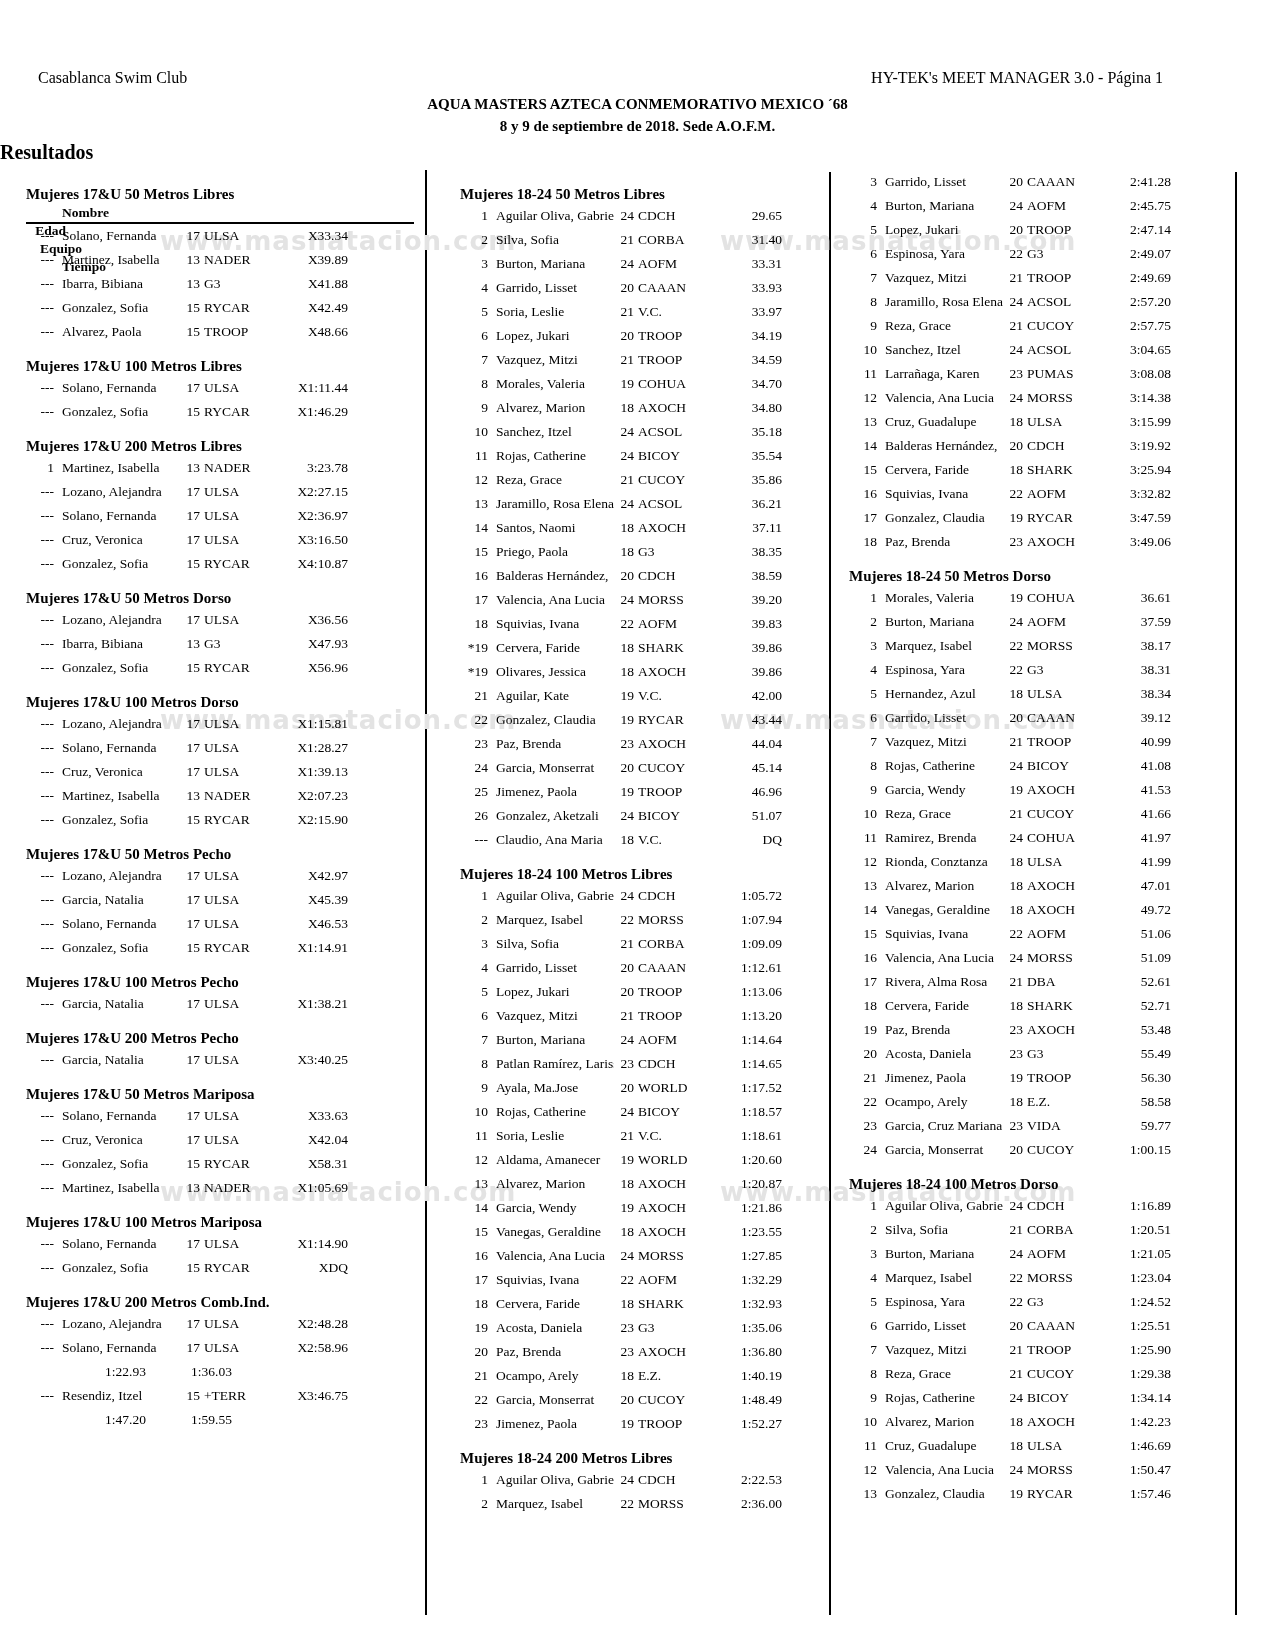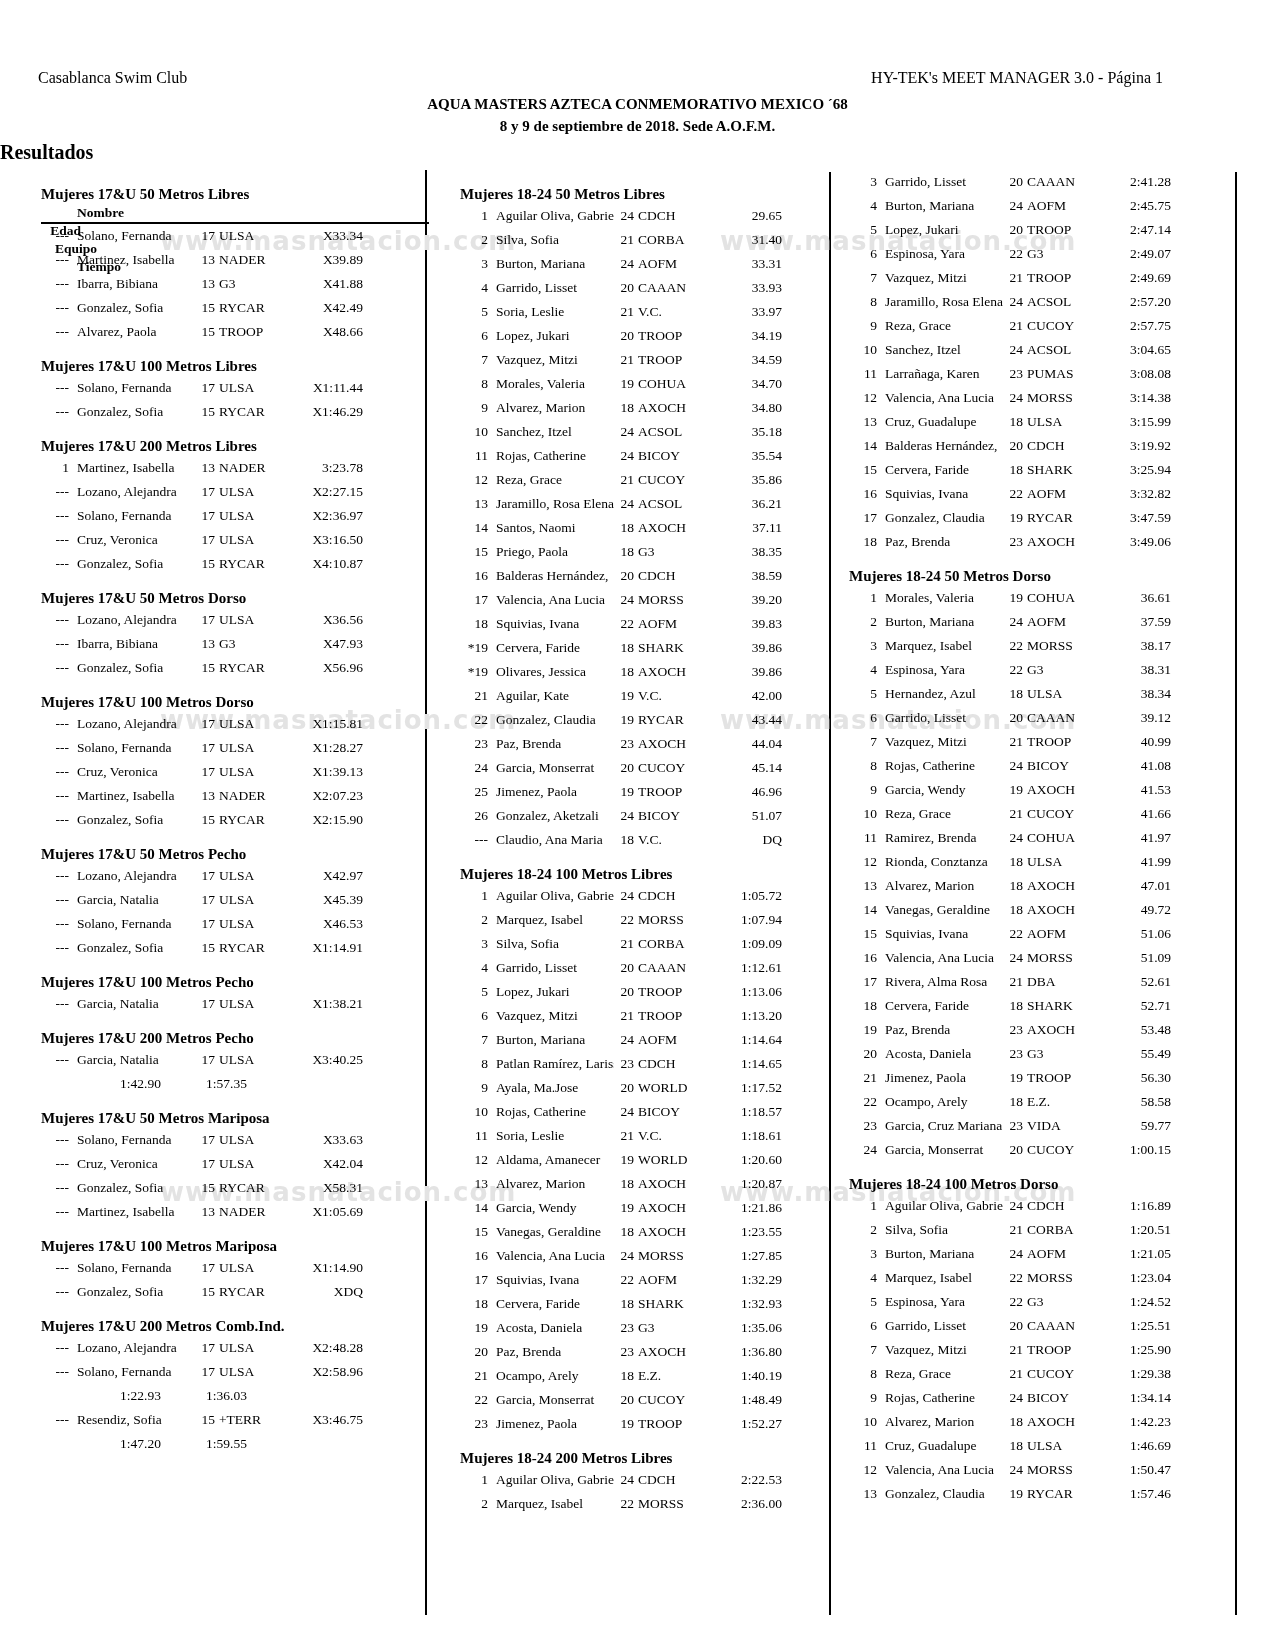--- a/index.html
+++ b/index.html
@@ -8,21 +8,21 @@
   .hdr-left { position: absolute; left: 38px; top: 69px; font-size: 16px; }
   .hdr-right { position: absolute; right: 112px; top: 69px; font-size: 16px; }
   .title1 { position: absolute; left: 0; width: 1275px; top: 96px; text-align: center; font-size: 15px; font-weight: bold; }
   .title2 { position: absolute; left: 0; width: 1275px; top: 118px; text-align: center; font-size: 15px; font-weight: bold; }
   .title3 { position: absolute; left: 0; width: 1275px; top: 141px; font-size: 20px; font-weight: bold; }
   .vline { position: absolute; top: 170px; width: 2px; background: #000; }
   .vline.v1 { left: 425px; height: 1445px; }
   .vline.v2 { left: 829px; top: 172px; height: 1443px; }
   .vline.v3 { left: 1235px; top: 172px; height: 1443px; }
   .col { position: absolute; font-size: 13.5px; }
-  .col.c1 { left: 41px; top: 184px; width: 386px; }
+  .col.c1 { left: 26px; top: 184px; width: 386px; }
   .col.c2 { left: 460px; top: 184px; width: 380px; }
   .col.c3 { left: 849px; top: 170px; width: 380px; }
   .event { margin-bottom: 12px; }
   .event-title { font-weight: bold; font-size: 15px; height: 20px; line-height: 20px; white-space: nowrap; }
   .colhdr { display: flex; font-weight: bold; font-size: 13.5px; height: 18px; line-height: 18px;
             border-bottom: 2px solid #000; margin-right: -2px; flex-direction: column; }
   .row { display: flex; height: 24px; line-height: 24px; white-space: nowrap; }
   .split { display: flex; height: 24px; line-height: 24px; }
   .place { width: 28px; text-align: right; padding-right: 8px; }
   .name { width: 118px; overflow: hidden; white-space: nowrap; }
@@ -264,24 +264,20 @@
     </div>
     <div class="event">
       <div class="event-title">Mujeres 17&amp;U 200 Metros Pecho</div>
       <div class="row">
         <span class="place">---</span>
         <span class="name">Garcia, Natalia</span>
         <span class="age">17</span>
         <span class="team">ULSA</span>
         <span class="time">X3:40.25</span>
       </div>
-      <div class="split">
-        <span class="sp1">1:42.90</span>
-        <span class="sp2">1:57.35</span>
-      </div>
     </div>
     <div class="event">
       <div class="event-title">Mujeres 17&amp;U 50 Metros Mariposa</div>
       <div class="row">
         <span class="place">---</span>
         <span class="name">Solano, Fernanda</span>
         <span class="age">17</span>
         <span class="team">ULSA</span>
         <span class="time">X33.63</span>
       </div>
@@ -339,21 +335,21 @@
         <span class="age">17</span>
         <span class="team">ULSA</span>
         <span class="time">X2:58.96</span>
       </div>
       <div class="split">
         <span class="sp1">1:22.93</span>
         <span class="sp2">1:36.03</span>
       </div>
       <div class="row">
         <span class="place">---</span>
-        <span class="name">Resendiz, Sofia</span>
+        <span class="name">Resendiz, Itzel</span>
         <span class="age">15</span>
         <span class="team">+TERR</span>
         <span class="time">X3:46.75</span>
       </div>
       <div class="split">
         <span class="sp1">1:47.20</span>
         <span class="sp2">1:59.55</span>
       </div>
     </div>
   </div>

